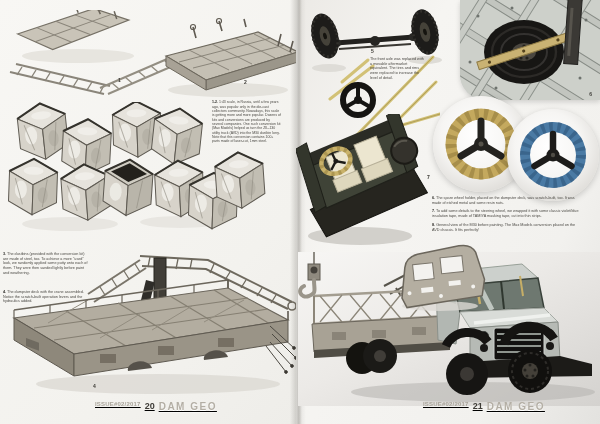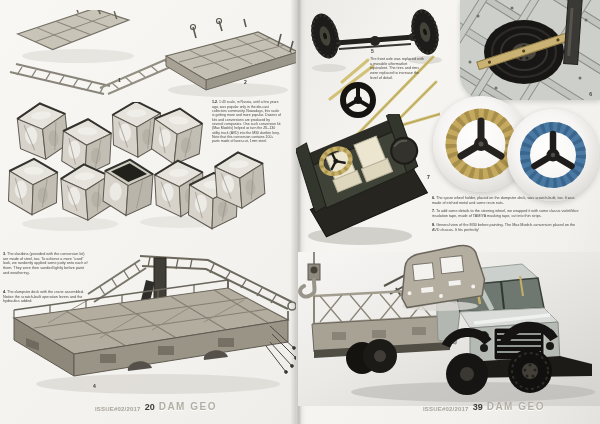--- a/index.html
+++ b/index.html
@@ -9,21 +9,21 @@
   .pagebg-left{left:0;width:296px;background:linear-gradient(135deg,#f8f7f4 0%,#f3f2ee 70%,#eeede9 100%);}
   .pagebg-right{left:299px;width:301px;background:linear-gradient(115deg,#eceae6 0%,#f6f5f2 30%,#f2f1ee 75%,#e3e2df 100%);}
   .gutter{position:absolute;left:290px;top:0;width:16px;height:424px;
           background:linear-gradient(to right,rgba(70,66,58,0) 0%,rgba(70,66,58,.20) 42%,rgba(70,66,58,.30) 55%,rgba(70,66,58,.06) 75%,rgba(70,66,58,0) 100%);}
   .abs{position:absolute;}
   .txt{position:absolute;transform:scale(.5);transform-origin:0 0;color:#4a4843;z-index:6;}
   .txt p{margin:0 0 8px 0;font-size:7.5px;line-height:1.28;}
   .txt.intro p{font-size:7px;line-height:1.24;}
   .pnum{font-weight:bold;color:#2b2a26;}
   .plabel{position:absolute;font-weight:bold;color:#3a3833;font-size:5px;z-index:7;line-height:1;}
-  .footer{position:absolute;display:flex;align-items:flex-end;gap:4px;z-index:8;}
+  .footer{position:absolute;display:flex;align-items:flex-start;gap:4px;z-index:8;text-decoration:underline;}
   .f-issue{font-size:6px;font-weight:bold;color:#a8a399;letter-spacing:.2px;}
   .f-page{font-size:9px;font-weight:bold;color:#3e3c37;}
   .f-brand{font-size:10px;font-weight:bold;color:#b3aea4;letter-spacing:1.5px;text-shadow:0 .5px 0 #ffffff;}
   .photo6{position:absolute;left:460px;top:0;width:140px;height:100px;overflow:hidden;
           border-bottom-left-radius:26px;background:#c9cbc6;z-index:2;box-shadow:0 2px 5px rgba(0,0,0,.15);}
   .photo6 .plabel{right:8px;bottom:3px;color:#3a3935;}
   .circ{position:absolute;border-radius:50%;z-index:3;
         background:radial-gradient(circle at 45% 40%,#ffffff 0%,#f6f5f3 45%,#dedcd8 78%,#cfccc7 100%);
         box-shadow:0 2px 6px rgba(0,0,0,.18);}
   svg{display:block;}
@@ -437,17 +437,17 @@
       <rect x="30" y="44" width="12" height="5" fill="#f3f2ef"></rect>
       <rect x="58" y="40" width="12" height="5" fill="#f3f2ef"></rect>
       <circle cx="18" cy="48" r="2" fill="#f3f2ef"></circle>
         <circle cx="49" cy="54" r="2" fill="#f3f2ef"></circle>
         <circle cx="82" cy="48" r="2" fill="#f3f2ef"></circle>
     </g>
   </svg>
 
   <div class="footer" style="left:423px;top:401px;">
     <span class="f-issue">ISSUE#02/2017</span>
-    <span class="f-page">39</span>
+    <span class="f-page">21</span>
     <span class="f-brand">DAM GEO</span>
   </div>
 
 </div>
 
 </body></html>

